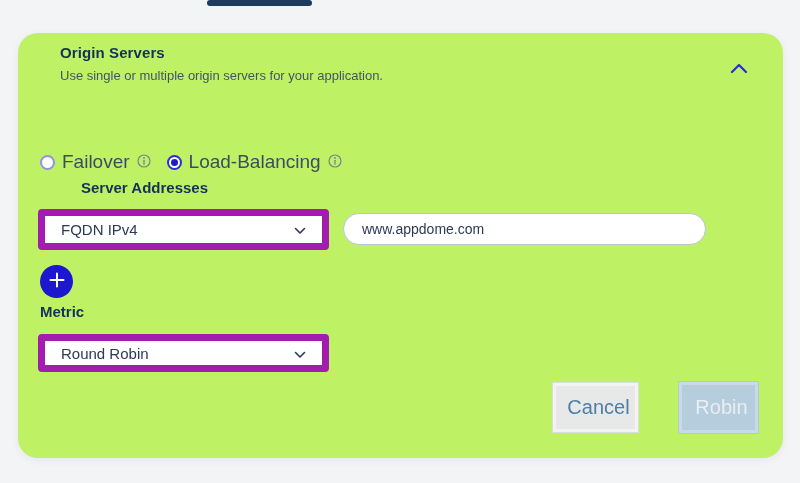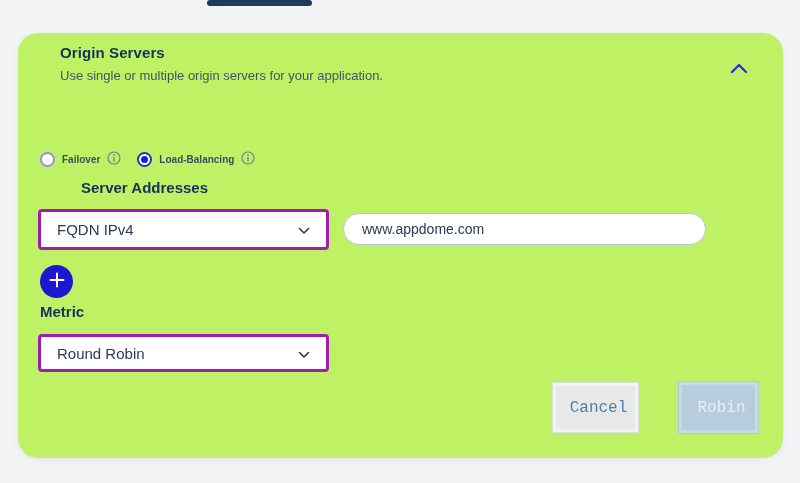--- a/index.html
+++ b/index.html
@@ -39,53 +39,53 @@
   .radio-item { display:flex; align-items:center; gap:7px; cursor:pointer; }
   .radio {
     width:15px; height:15px; border-radius:50%;
     border:2px solid #8f92e8; background:#fff; position:relative; flex:none;
   }
   .radio.checked { border-color:#2d2dd8; }
   .radio.checked::after {
     content:""; position:absolute; left:2px; top:2px;
     width:7px; height:7px; border-radius:50%; background:#1c1ccd;
   }
-  .radio-label { font-size:10px; color:#3d4c64;font-weight:bold; }
+  .radio-label { font-size:19px; color:#3d4c64; }
   .info-btn {
     background:none; border:none; padding:0; cursor:pointer;
     display:flex; align-items:center;
   }
   .section-label {
     position:absolute; left:22px;
     font-size:15px; font-weight:bold; color:#16305c;
   }
   .label-addresses { top:146px;margin-left:41px; }
   .label-metric { top:270px; }
   .select {
     position:absolute; left:20px; width:291px;
-    border:3px solid #a21caf; border-radius:4px; background:#fff;
+    border:7px solid #a21caf; border-radius:4px; background:#fff;
     display:flex; align-items:center; justify-content:space-between;
     padding:0 16px; font-size:15px; color:#2b3a55; cursor:pointer;
   }
   .select-fqdn  { top:176px; height:41px; }
   .select-metric{ top:301px; height:38px; }
   .address-input {
     position:absolute; left:325px; top:180px; width:363px; height:32px;
     border:1px solid #b9c4d8; border-radius:16px; background:#fff;
     padding:0 18px; font-size:14px; color:#2b3a55;
     font-family:"Liberation Sans", sans-serif; outline:none;
   }
   .add-btn {
     position:absolute; left:22px; top:232px; width:33px; height:33px;
     border-radius:50%; background:#1d18cf; border:none; cursor:pointer;
     display:flex; align-items:center; justify-content:center;
   }
   .btn {
-    position:absolute; font-family:Liberation Mono, monospace;
-    font-size:16px; cursor:pointer;
+    position:absolute; font-family:Liberation Sans, sans-serif;
+    font-size:20px; cursor:pointer;
     display:flex; align-items:center; justify-content:center;padding-left:6px;
   }
   .cancel-btn {
     left:534px; top:349px; width:87px; height:51px;
     background:#e7e9e9; border:1px solid #dadddd; color:#4d7ea7;
     box-shadow:inset 0 0 0 3px #f2f3f2;
   }
   .save-btn {
     left:660px; top:348px; width:81px; height:53px;
     background:#b6cdde; border:1px solid #aecadb; color:#e9eef2;

